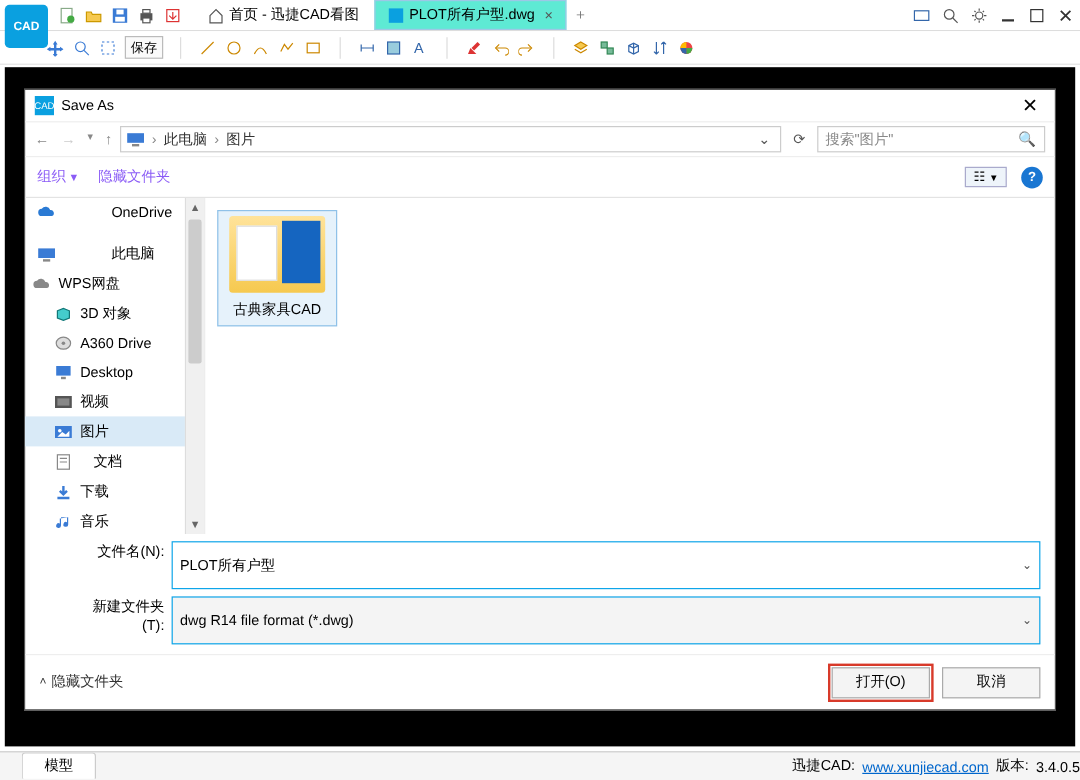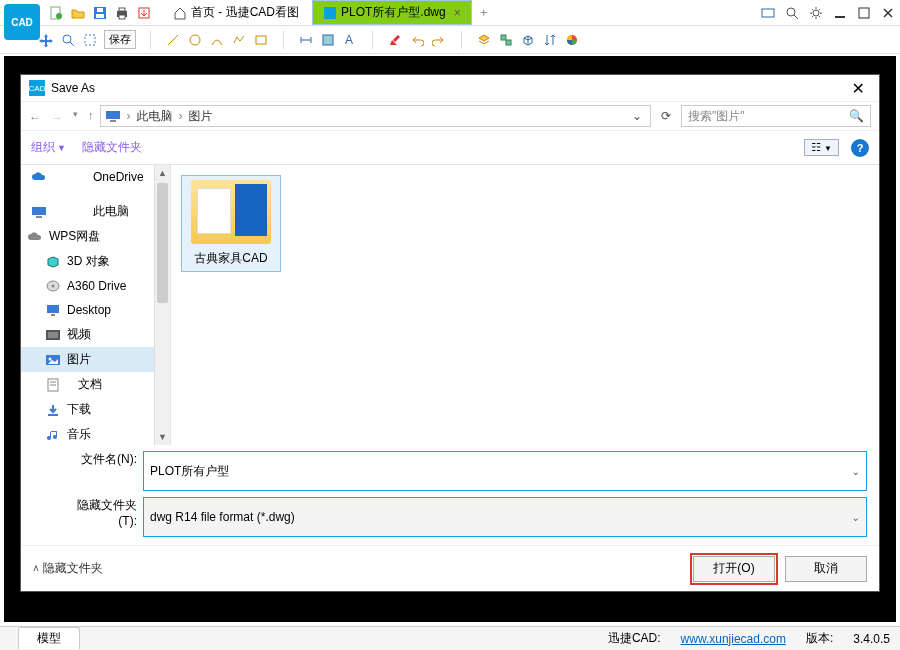--- a/index.html
+++ b/index.html
@@ -5,40 +5,40 @@
 * { box-sizing: border-box; margin: 0; padding: 0; font-family: "Microsoft YaHei", "Segoe UI", sans-serif; font-size: 12px; }
 body { width: 900px; height: 650px; background: #fff; overflow: hidden; position: relative; }
 
 
 .app-topbar { height: 26px; background: #fff; display: flex; align-items: center; padding: 0 4px; border-bottom: 1px solid #ddd; }
 .app-logo { width: 36px; height: 36px; background: #0aa0e0; border-radius: 4px; position: absolute; left: 4px; top: 4px; display: flex; align-items: center; justify-content: center; color: #fff; font-size: 10px; font-weight: bold; z-index: 2; }
 .quick-icons { margin-left: 44px; display: flex; gap: 6px; align-items: center; }
 .qi { width: 16px; height: 16px; display: flex; align-items: center; justify-content: center; cursor: pointer; }
 .tabs { margin-left: 10px; display: flex; align-items: center; gap: 2px; }
 .tab { padding: 3px 10px; display: flex; align-items: center; gap: 4px; border: 1px solid transparent; cursor: pointer; }
-.tab.active { background: #84cc16; border: 1px solid #9cc8e6; justify-content: flex-end; }
+.tab.active { background: #5eead4; border: 1px solid #9cc8e6; justify-content: flex-end; }
 .tab .tab-icon { width: 14px; height: 14px; }
 .tab .close { color: #555; margin-left: 4px; }
 .plus-tab { width: 20px; text-align: center; color: #777; cursor: pointer; }
 .right-icons { margin-left: auto; display: flex; gap: 8px; align-items: center; }
 
 
 .toolbar { height: 28px; background: #fff; display: flex; align-items: center; padding-left: 32px; gap: 8px; border-bottom: 1px solid #e3e3e3; }
 .tb-group { display: flex; align-items: center; gap: 6px; padding: 0 6px; }
 .tb-sep { width: 1px; height: 18px; background: #ddd; }
 .tb-icon { width: 16px; height: 16px; cursor: pointer; display:flex; align-items:center; justify-content:center; }
 .save-box { border: 1px solid #bbb; padding: 1px 4px; font-size: 11px; background: #fafafa; }
 
 
 .canvas { position: absolute; left: 4px; right: 4px; top: 56px; bottom: 28px; background: #000; }
 
 
 .footer { position: absolute; bottom: 0; left: 0; right: 0; height: 24px; background: #f5f5f5; border-top: 1px solid #ccc; display: flex; align-items: center; }
 .footer-tab { margin-left: 18px; padding: 2px 18px; border: 1px solid #ccc; border-bottom: none; background: #fff; border-radius: 3px 3px 0 0; position: relative; top: -1px; }
-.footer-right { margin-left: auto; padding-right: 10px; display: flex; gap: 20px; align-items: center; }
+.footer-right { margin-left: auto; padding-right: 0; display: flex; gap: 6px; align-items: center; }
 .footer-right a { color: #0066cc; text-decoration: underline; }
 
 
 .dialog { position: absolute; left: 20px; top: 74px; width: 860px; height: 518px; background: #fff; border: 1px solid #555; box-shadow: 0 2px 10px rgba(0,0,0,0.4); display: flex; flex-direction: column; }
 .dlg-title { height: 26px; display: flex; align-items: center; padding: 0 8px; }
 .dlg-title .dlg-icon { width: 16px; height: 16px; background: #0aa0e0; margin-right: 6px; display:flex;align-items:center;justify-content:center;color:#fff;font-size:8px; }
 .dlg-title .dlg-close { margin-left: auto; font-size: 16px; cursor: pointer; padding: 0 6px; }
 
 .dlg-nav { height: 30px; border-top: 1px solid #eee; border-bottom: 1px solid #eee; display: flex; align-items: center; padding: 0 8px; gap: 6px; }
 .nav-arrows { display: flex; gap: 10px; color: #888; }
@@ -481,21 +481,21 @@
 
   <div class="dlg-fields">
     <div class="field-row">
       <label>文件名(N):</label>
       <div class="combo">
         <span>PLOT所有户型</span>
         <span class="chev">⌄</span>
       </div>
     </div>
     <div class="field-row">
-      <label>隐藏文件夹(T):</label>
+      <label>新建文件夹(T):</label>
       <div class="combo" style="background:#f4f4f4">
         <span>dwg R14 file format (*.dwg)</span>
         <span class="chev">⌄</span>
       </div>
     </div>
   </div>
 
   <div class="dlg-actions">
     <span class="hidden-link">
       <span style="font-size:10px">˄</span>

